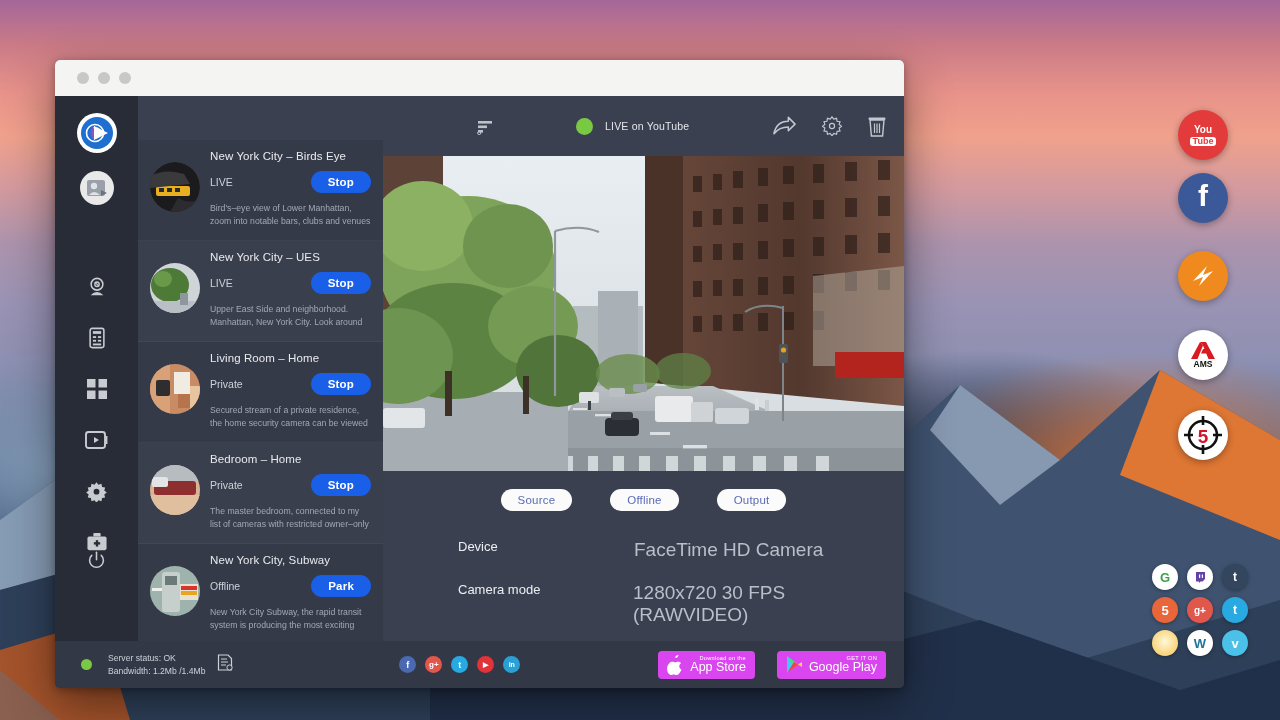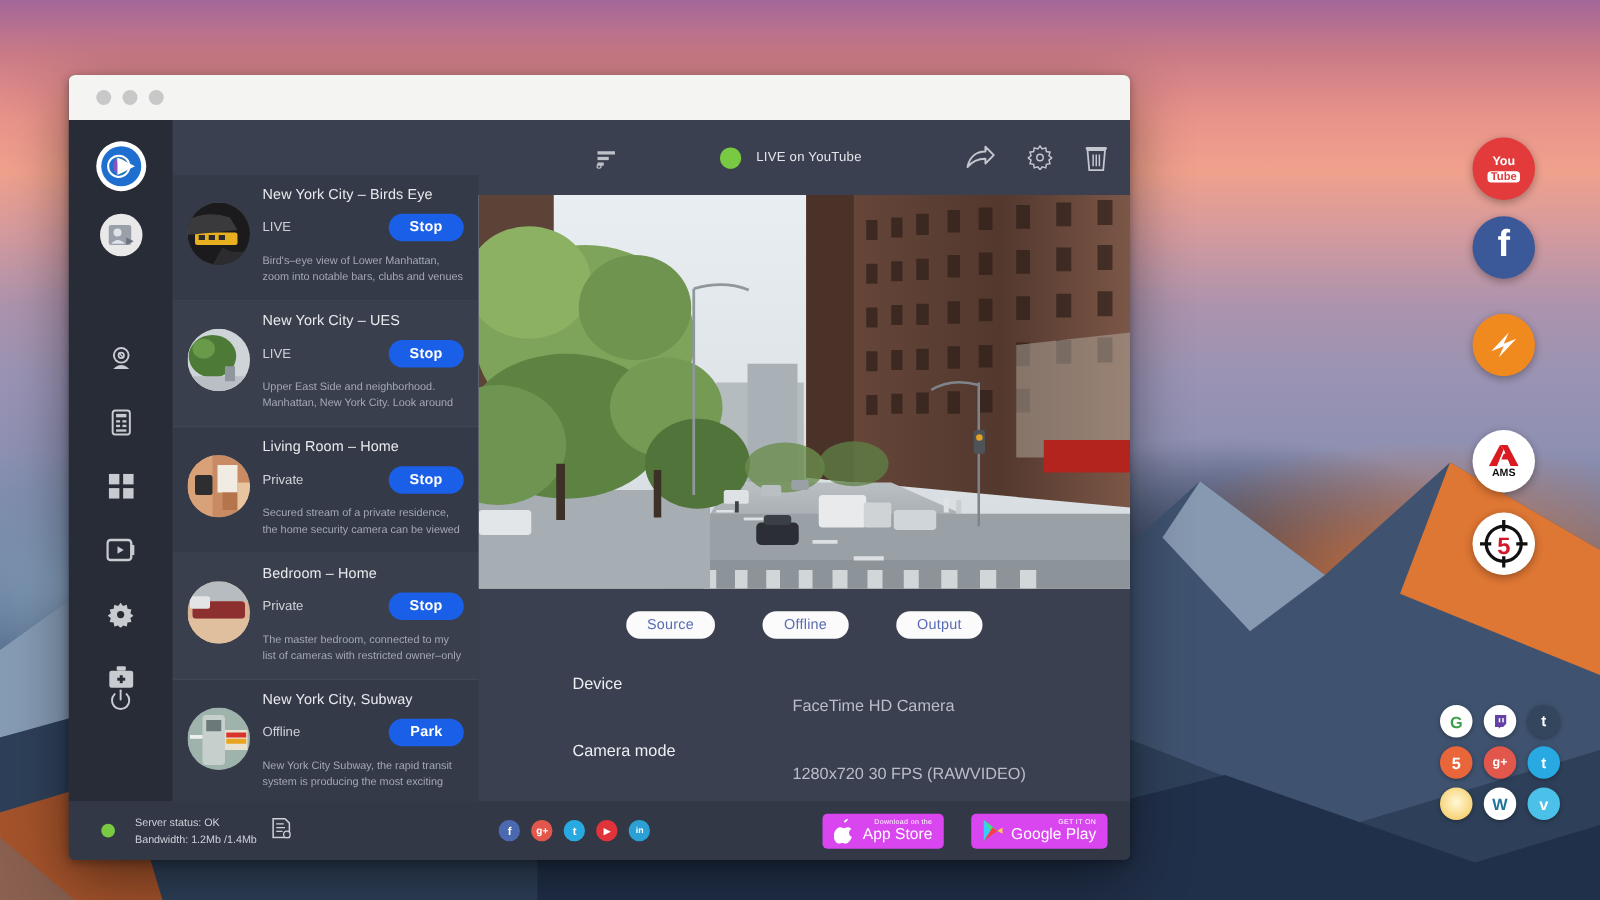--- a/index.html
+++ b/index.html
@@ -152,21 +152,21 @@
   #pills { display: flex; justify-content: center; gap: 38px; padding: 18px 0 0 0; }
   .pill {
     background: #fbfbfc; color: #5a6bb5; border: none;
     border-radius: 13px; padding: 5px 17px; font-size: 11.5px;
     font-family: inherit; cursor: pointer; letter-spacing: .2px;
   }
 
   #details { padding: 28px 0 0 75px; }
   .drow { display: flex; margin-bottom: 21px; gap: 24px; }
   .dlabel { width: 152px; font-size: 13px; color: #eceef2; }
-  .dvalue { font-size: 13px; color: #b9bec9; margin-top: 18px; }
+  .dvalue { font-size: 19px; color: #b9bec9; }
 
   
   #statusbar {
     height: 47px; flex: none; background: #333846;
     display: flex; align-items: center; padding: 0 18px; gap: 10px;
   }
   .sb-dot { width: 11px; height: 11px; border-radius: 50%; background: #7ac943; margin-left: 8px;}
   .sb-text { font-size: 8.6px; line-height: 1.45; color: #cdd1d9; margin-left: 6px; }
   .sb-spacer { flex: 1; }
   .social-row { display: flex; gap: 9px; }
@@ -204,21 +204,21 @@
   <span style="font-size:9px;background:#fff;color:#e33b3b;border-radius:3px;padding:0 3px;margin-top:2px;">Tube</span>
 </div>
 <div class="dock-icon dock-big" style="top:173px;background:#3b5998;font-size:30px;padding-bottom:4px;">
   <span>f</span>
 </div>
 <div class="dock-icon dock-big" style="top:251px;background:#f08a1e;">
   <svg width="32" height="32" viewBox="0 0 32 32">
     <path d="M6 21 L20 6 L16 15 L26 11 L12 26 L16 17 Z" fill="#fff"></path>
   </svg>
 </div>
-<div class="dock-icon dock-big" style="top:344px;background:#fff;flex-direction:column;line-height:1;">
+<div class="dock-icon dock-big" style="top:330px;background:#fff;flex-direction:column;line-height:1;">
   <svg width="24" height="17" viewBox="0 0 24 17">
     <path d="M9 0 L15 0 L24 17 L17.5 17 L15.2 11.5 L10 11.5 L12 7 L13.4 7 L12 3.4 Z" fill="#d91a21"></path>
     <path d="M9 0 L0 17 L6.5 17 L12 3.4 Z" fill="#d91a21"></path>
   </svg>
   <span style="font-size:8.5px;color:#111;font-weight:bold;margin-top:1px;">AMS</span>
 </div>
 <div class="dock-icon dock-big" style="top:410px;background:#fff;">
   <svg width="44" height="44" viewBox="0 0 44 44">
     <circle cx="22" cy="22" r="14" fill="none" stroke="#111" stroke-width="2.6"></circle>
     <line x1="22" y1="3" x2="22" y2="12" stroke="#111" stroke-width="2.6"></line>

